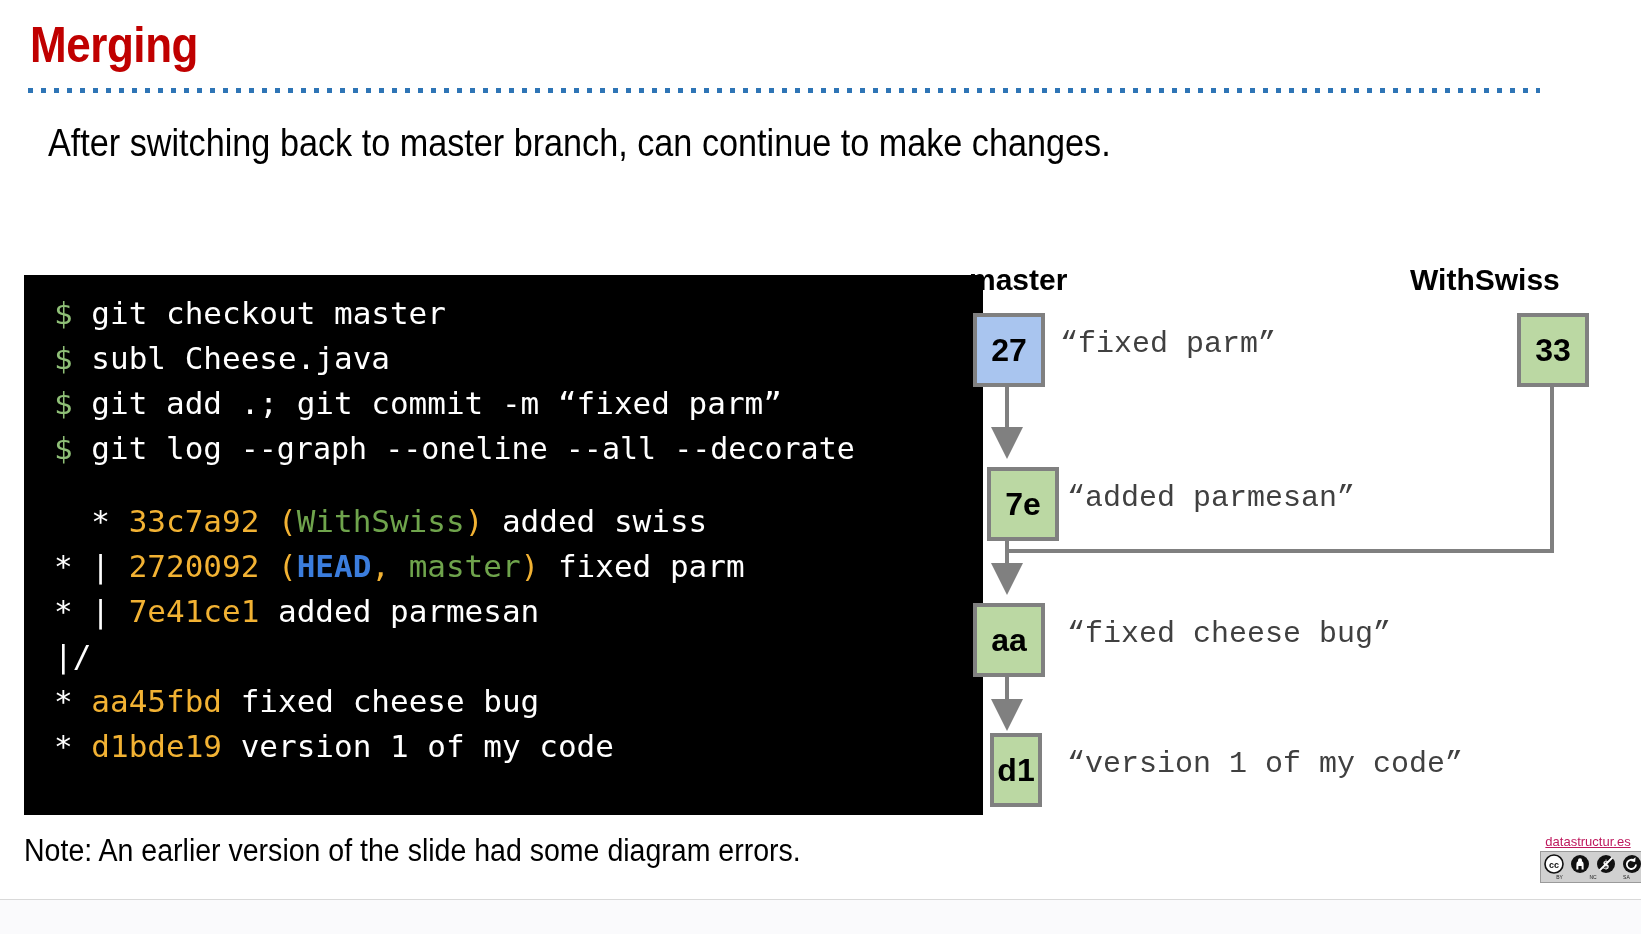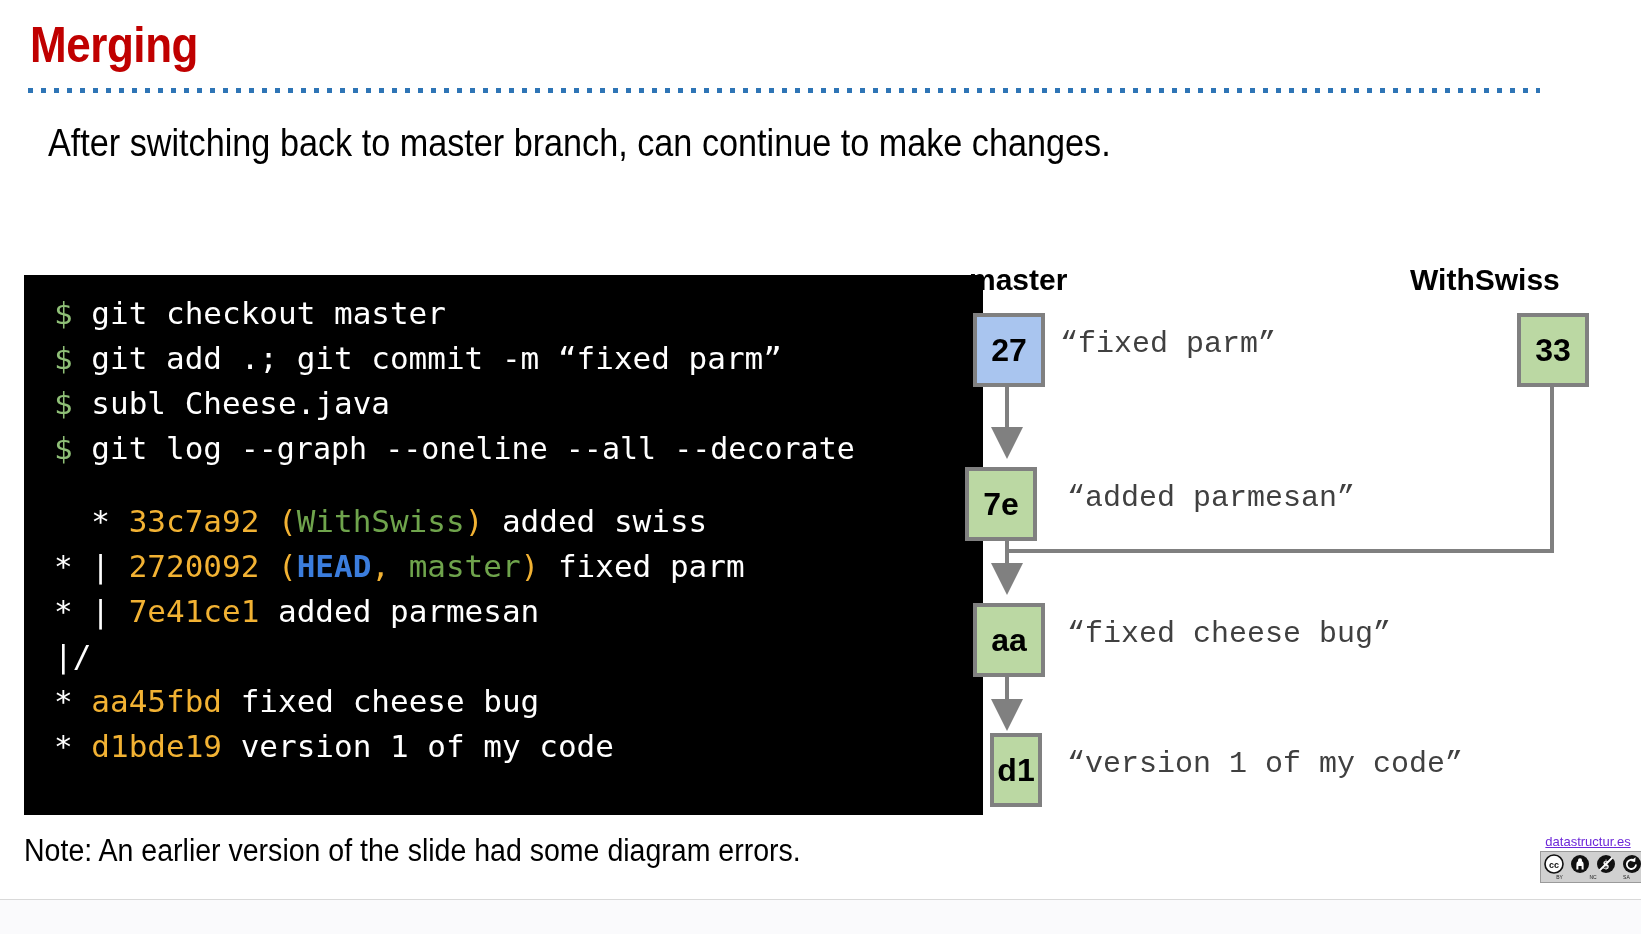--- a/index.html
+++ b/index.html
@@ -162,21 +162,21 @@
     position: absolute;
     left: 1540px;
     top: 834px;
     width: 96px;
     text-align: center;
   }
   #attribution-link {
     display: block;
     font-family: "Liberation Sans", sans-serif;
     font-size: 13px;
-    color: #6d28d9;
+    color: #be185d;
     text-decoration: underline;
     line-height: 15px;
     white-space: nowrap;
   }
   #cc-badge {
     margin-top: 2px;
     display: inline-block;
     background: #D0D0D0;
     border: 1px solid #9A9A9A;
     padding: 2px 3px 1px 3px;
@@ -198,23 +198,23 @@
 <body>
 
 <div id="slide-title">Merging</div>
 <div id="title-rule"></div>
 <div id="subtitle">After switching back to master branch, can continue to make changes.</div>
 
 <div id="terminal">
 
   <div class="tline"><span class="prompt">$</span> <span class="cmd">git checkout master</span></div>
 
+  <div class="tline"><span class="prompt">$</span> <span class="cmd">subl Cheese.java</span></div>
+
   <div class="tline"><span class="prompt">$</span> <span class="cmd">git add .; git commit -m “fixed parm”</span></div>
-
-  <div class="tline"><span class="prompt">$</span> <span class="cmd">subl Cheese.java</span></div>
 
   <div class="tline"><span class="prompt">$</span> <span class="cmd">git log </span><span class="flags">--graph --oneline --all --decorate</span></div>
 
   <div class="tline spacer"> </div>
 
   <div class="tline"><span class="graph">  * </span><span class="hash">33c7a92</span><span class="paren"> (</span><span class="branch">WithSwiss</span><span class="paren">) </span><span class="msg">added swiss</span></div>
 
   <div class="tline"><span class="graph">* | </span><span class="hash">2720092</span><span class="paren"> (</span><span class="head">HEAD</span><span class="paren">, </span><span class="branch">master</span><span class="paren">) </span><span class="msg">fixed parm</span></div>
 
   <div class="tline"><span class="graph">* | </span><span class="hash">7e41ce1</span><span class="msg"> </span><span class="msg">added parmesan</span></div>
@@ -248,21 +248,21 @@
   </svg>
 
   <div class="dg-label" style="left:14px; top:8px;">master</div>
   <div class="dg-label" style="left:455px; top:8px;">WithSwiss</div>
 
   <div class="dg-node blue" style="left:18px;  top:58px;  width:72px; height:74px;">27</div>
   <div class="dg-msg" style="left:105px; top:72px;">“fixed parm”</div>
 
   <div class="dg-node green" style="left:562px; top:58px; width:72px; height:74px;">33</div>
 
-  <div class="dg-node green" style="left:10px;  top:212px; width:72px; height:74px;">7e</div>
+  <div class="dg-node green" style="left:32px;  top:212px; width:72px; height:74px;">7e</div>
   <div class="dg-msg" style="left:112px; top:226px;">“added parmesan”</div>
 
   <div class="dg-node green" style="left:18px;  top:348px; width:72px; height:74px;">aa</div>
   <div class="dg-msg" style="left:112px; top:362px;">“fixed cheese bug”</div>
 
   <div class="dg-node green" style="left:35px;  top:478px; width:52px; height:74px;">d1</div>
   <div class="dg-msg" style="left:112px; top:492px;">“version 1 of my code”</div>
 
 </div>
 

